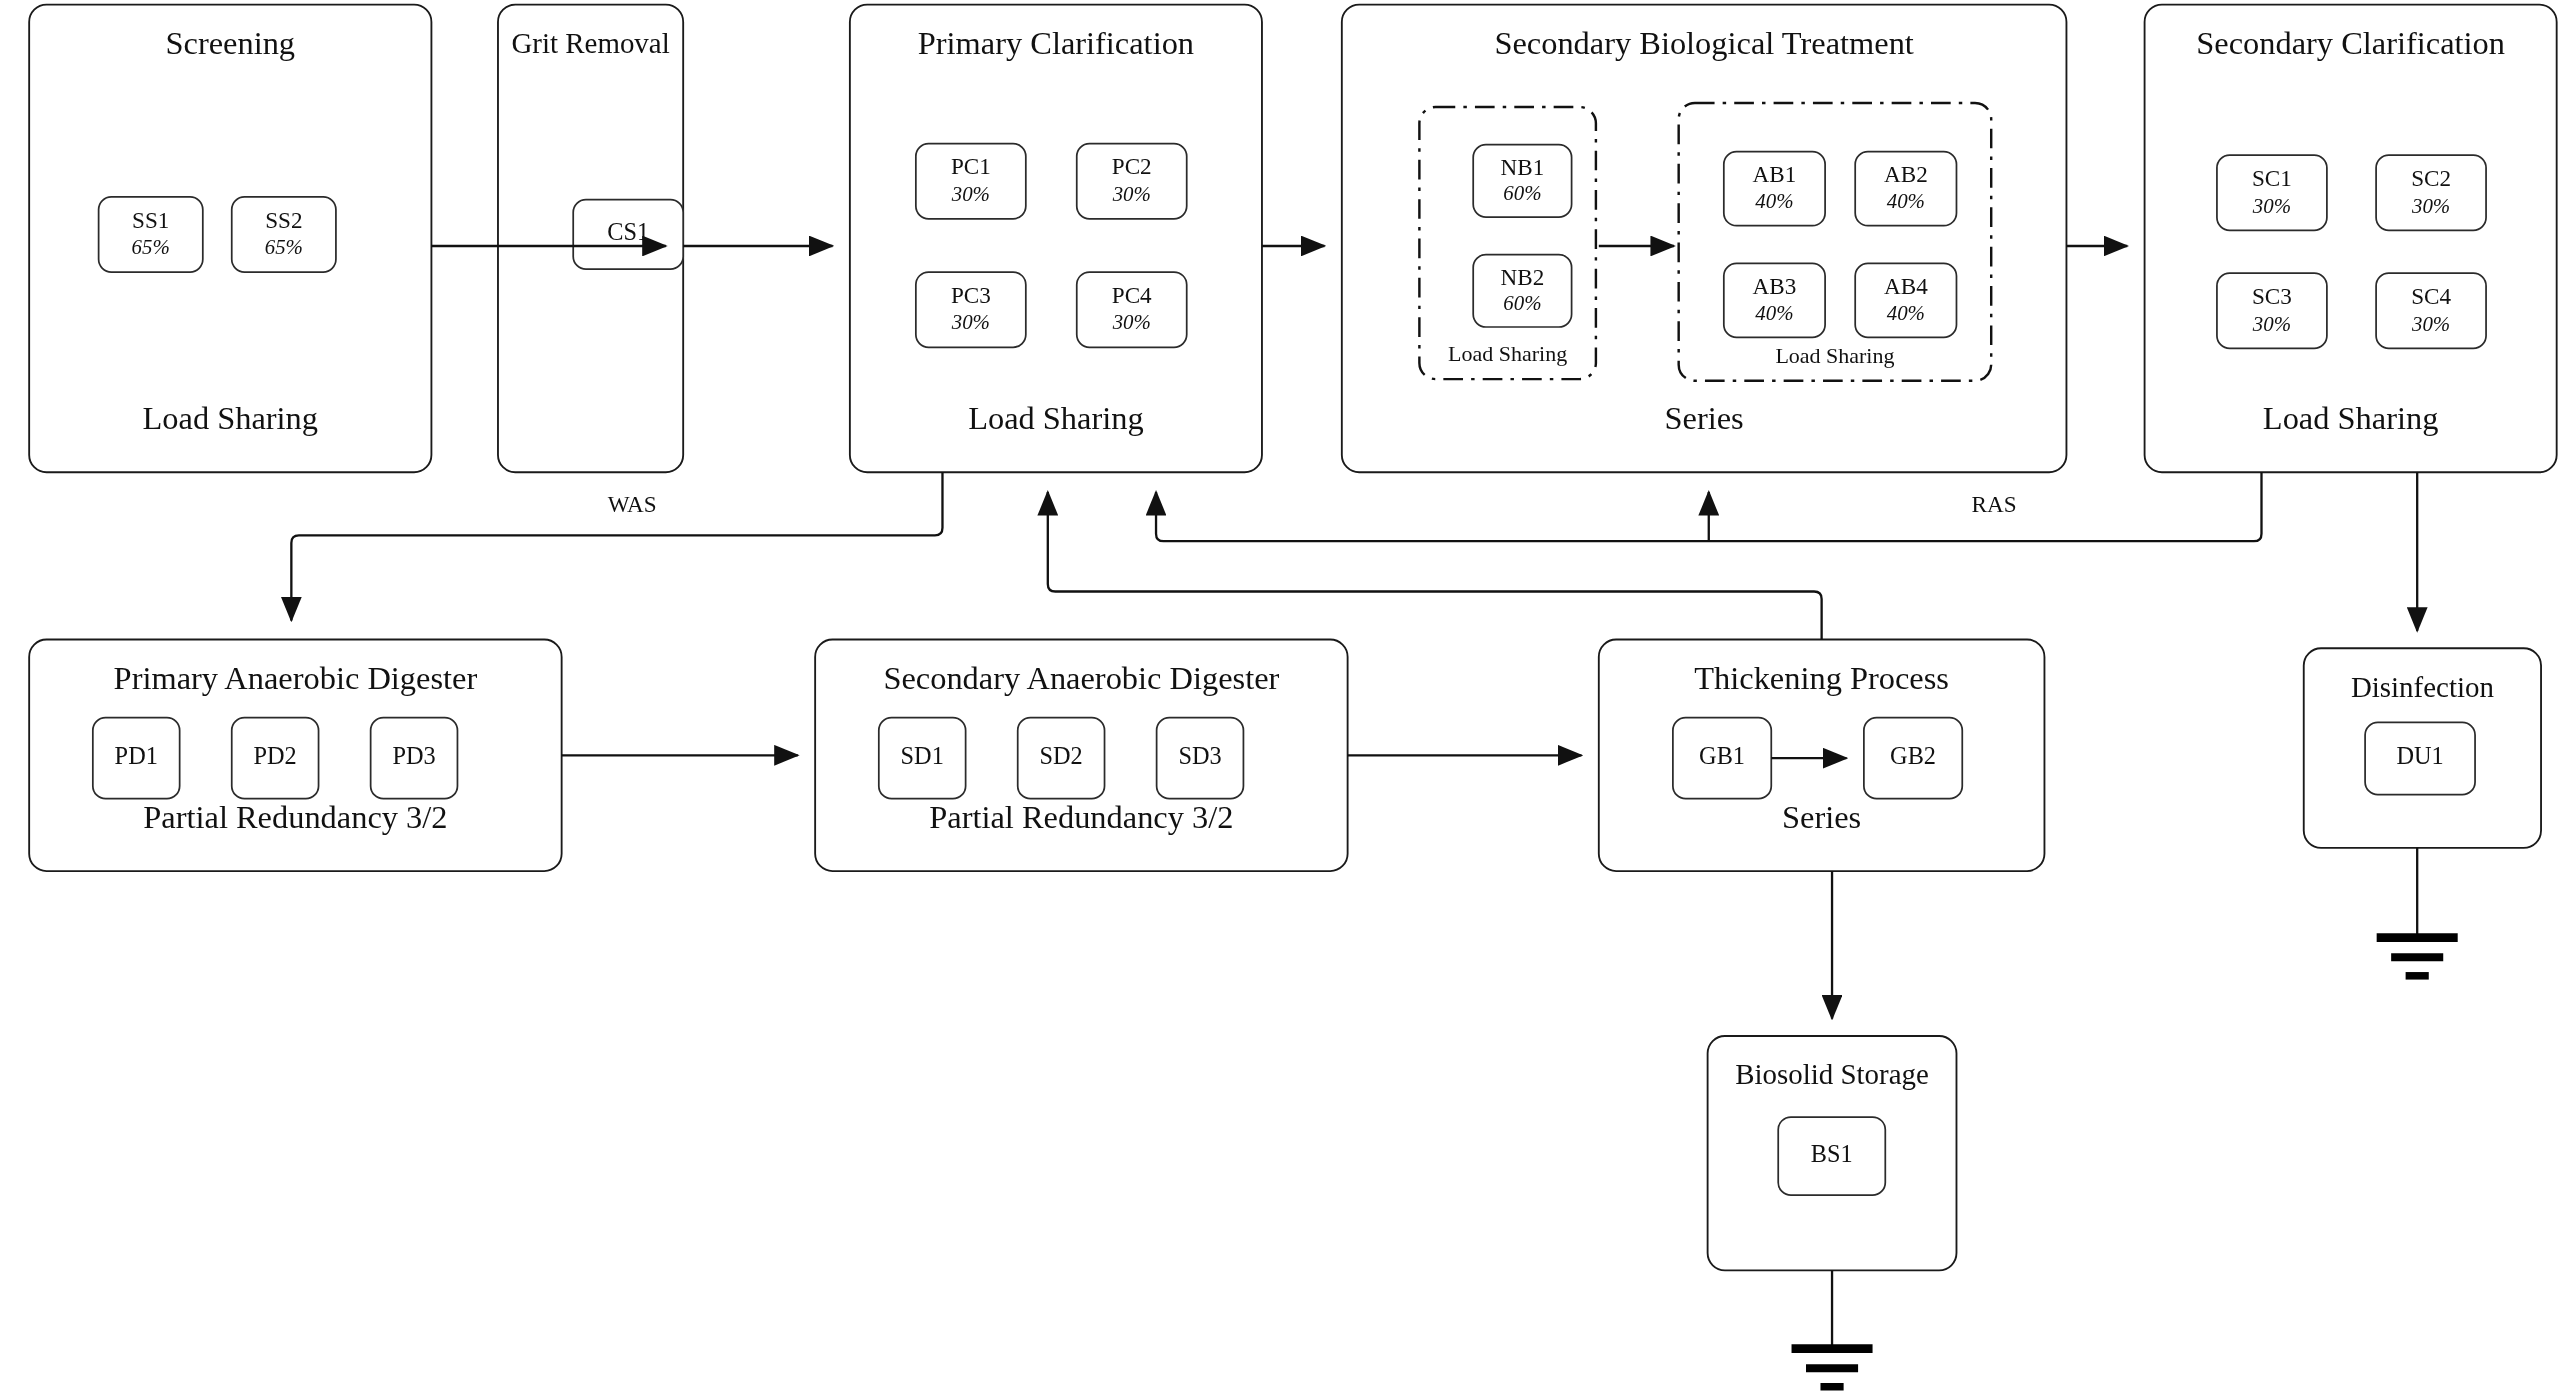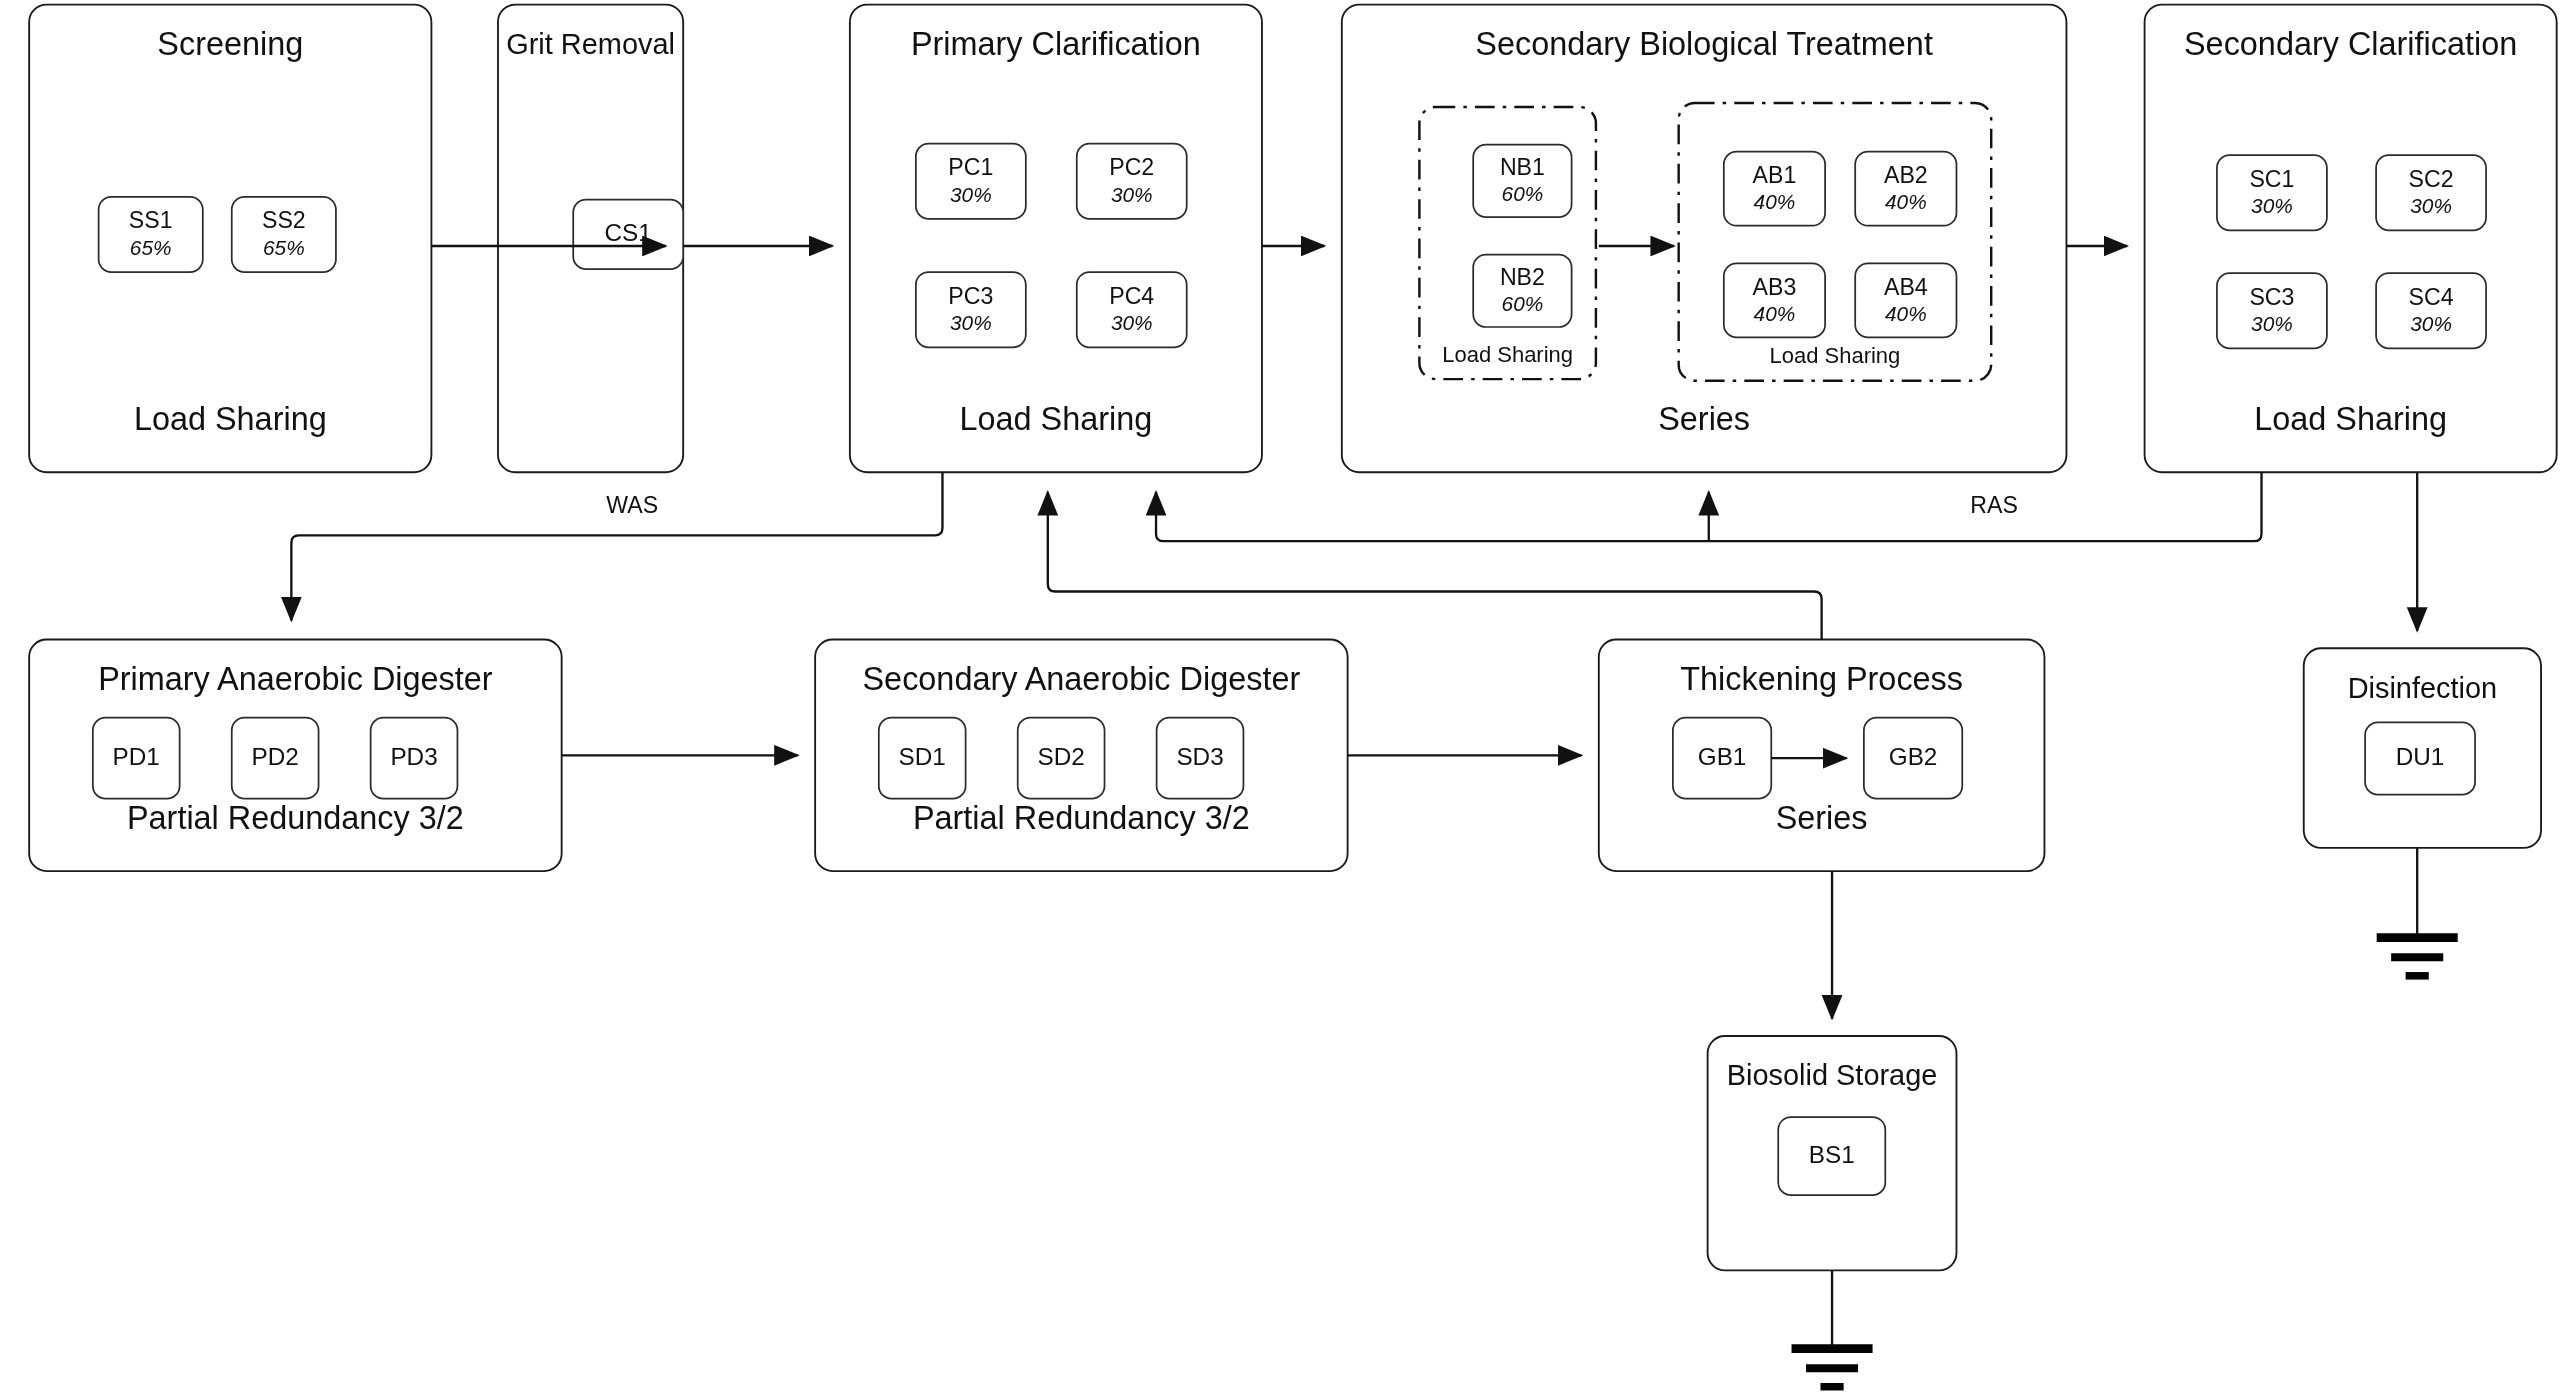--- a/index.html
+++ b/index.html
@@ -1,17 +1,17 @@
 <!DOCTYPE html>
 <html style="font-size:9.3px"><head>
 <meta charset="utf-8">
 <style>
   html,body{margin:0;padding:0;background:#ffffff;}
   #stage{position:relative;width:2576px;height:1396px;background:#fff;
-         font-family:Liberation Sans, sans-serif;}
+         font-family:Liberation Serif, serif;}
   svg{position:absolute;top:0;left:0;width:2576px;height:1396px;overflow:visible;}
   .stage-box{fill:#ffffff;stroke:#1a1a1a;stroke-width:3.2;}
   .unit-box{fill:#ffffff;stroke:#2b2b2b;stroke-width:3.0;}
   .sub-dashed{fill:none;stroke:#111111;stroke-width:4.2;
               stroke-dasharray:34 14 6 14;stroke-linecap:butt;}
   .flow{fill:none;stroke:#111111;stroke-width:4.0;stroke-linecap:butt;}
   .gnd{stroke:#000000;stroke-linecap:butt;}
   text{fill:#111111;}
   .t-stage{font-size:56px;text-anchor:middle;dominant-baseline:middle;}
   .t-stage-sm{font-size:50px;text-anchor:middle;dominant-baseline:middle;}

